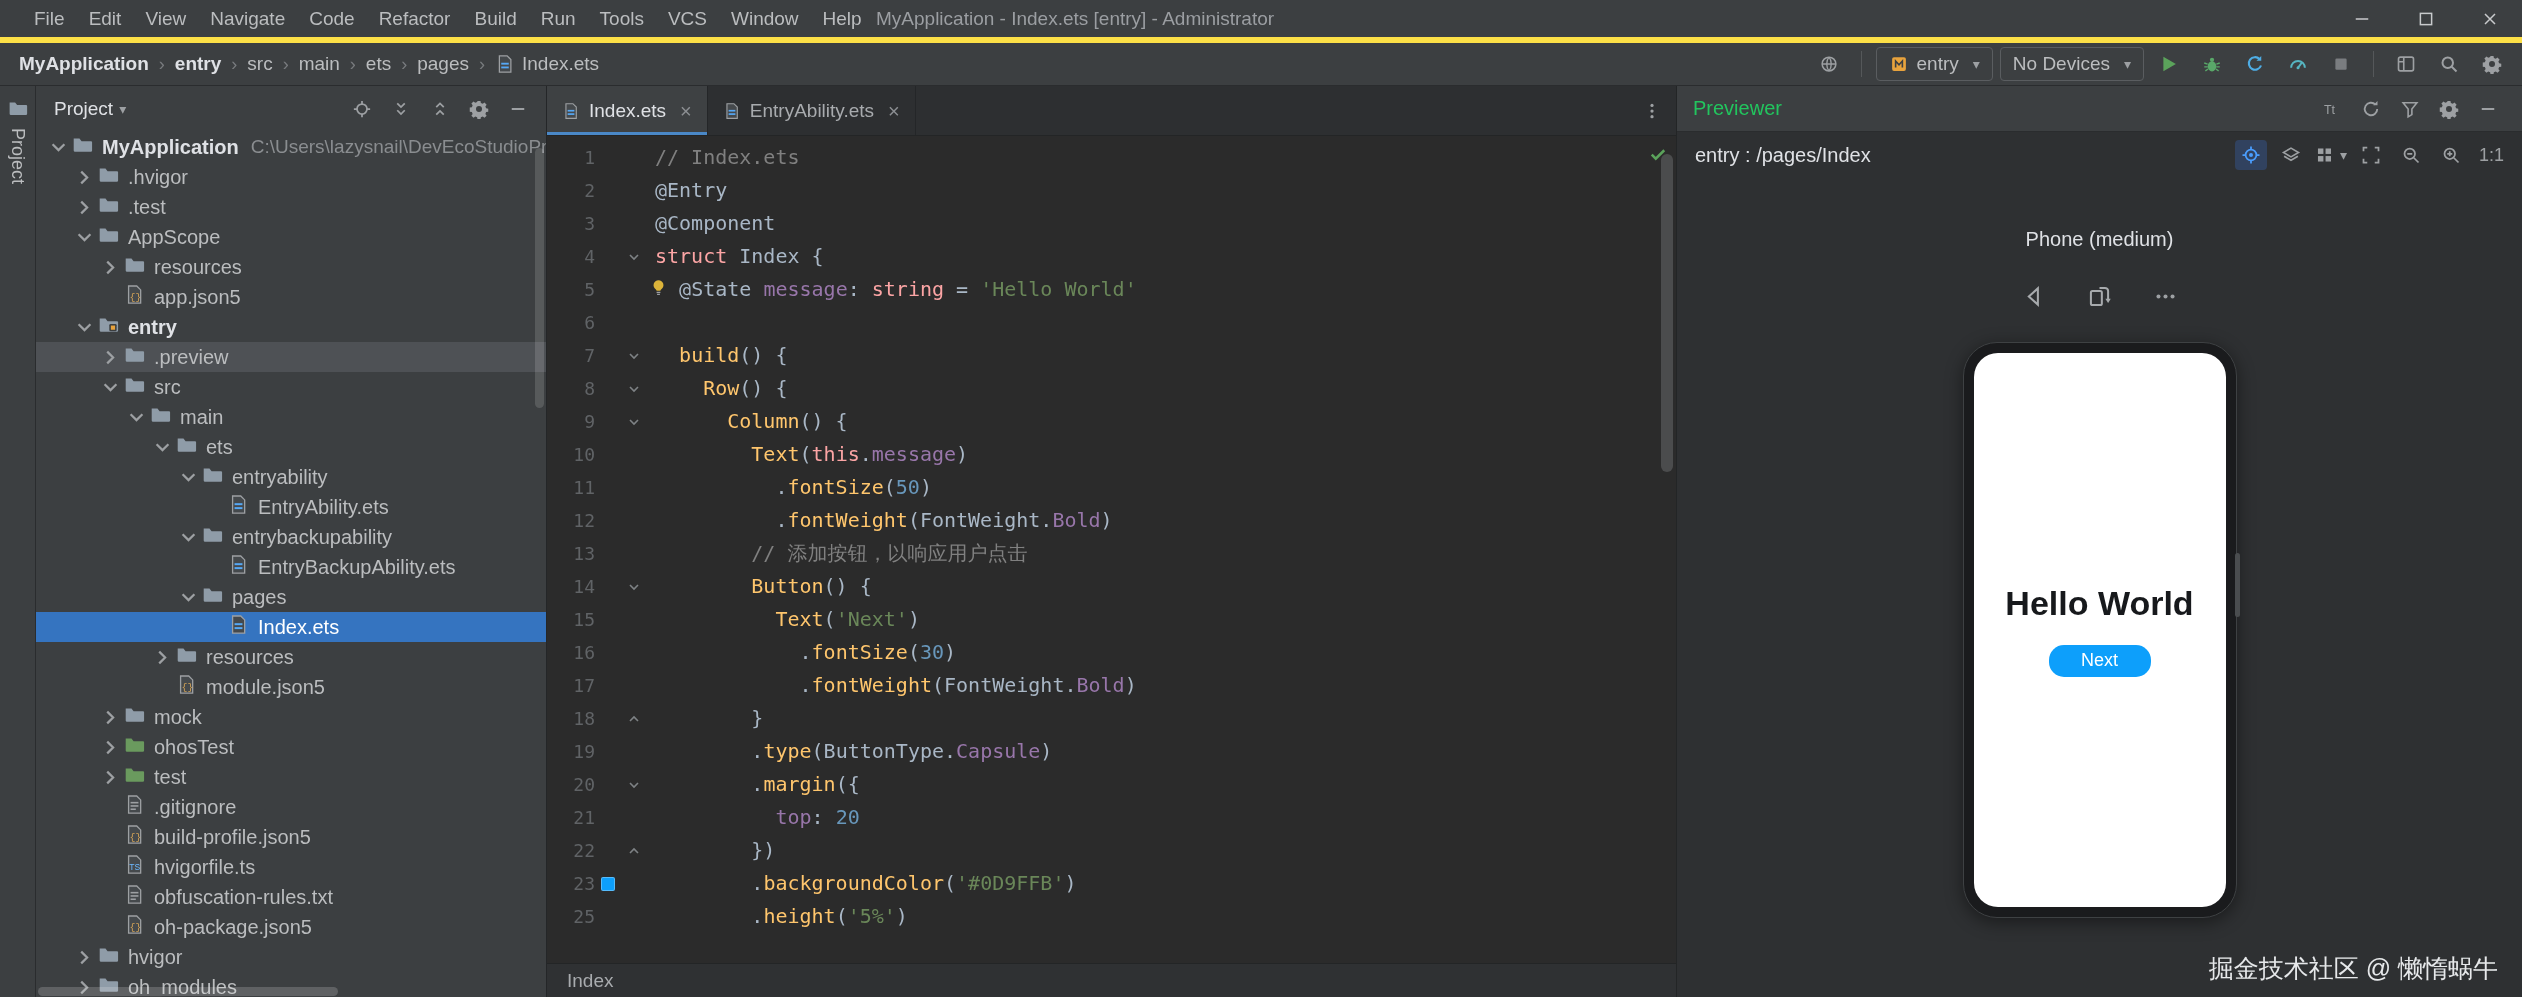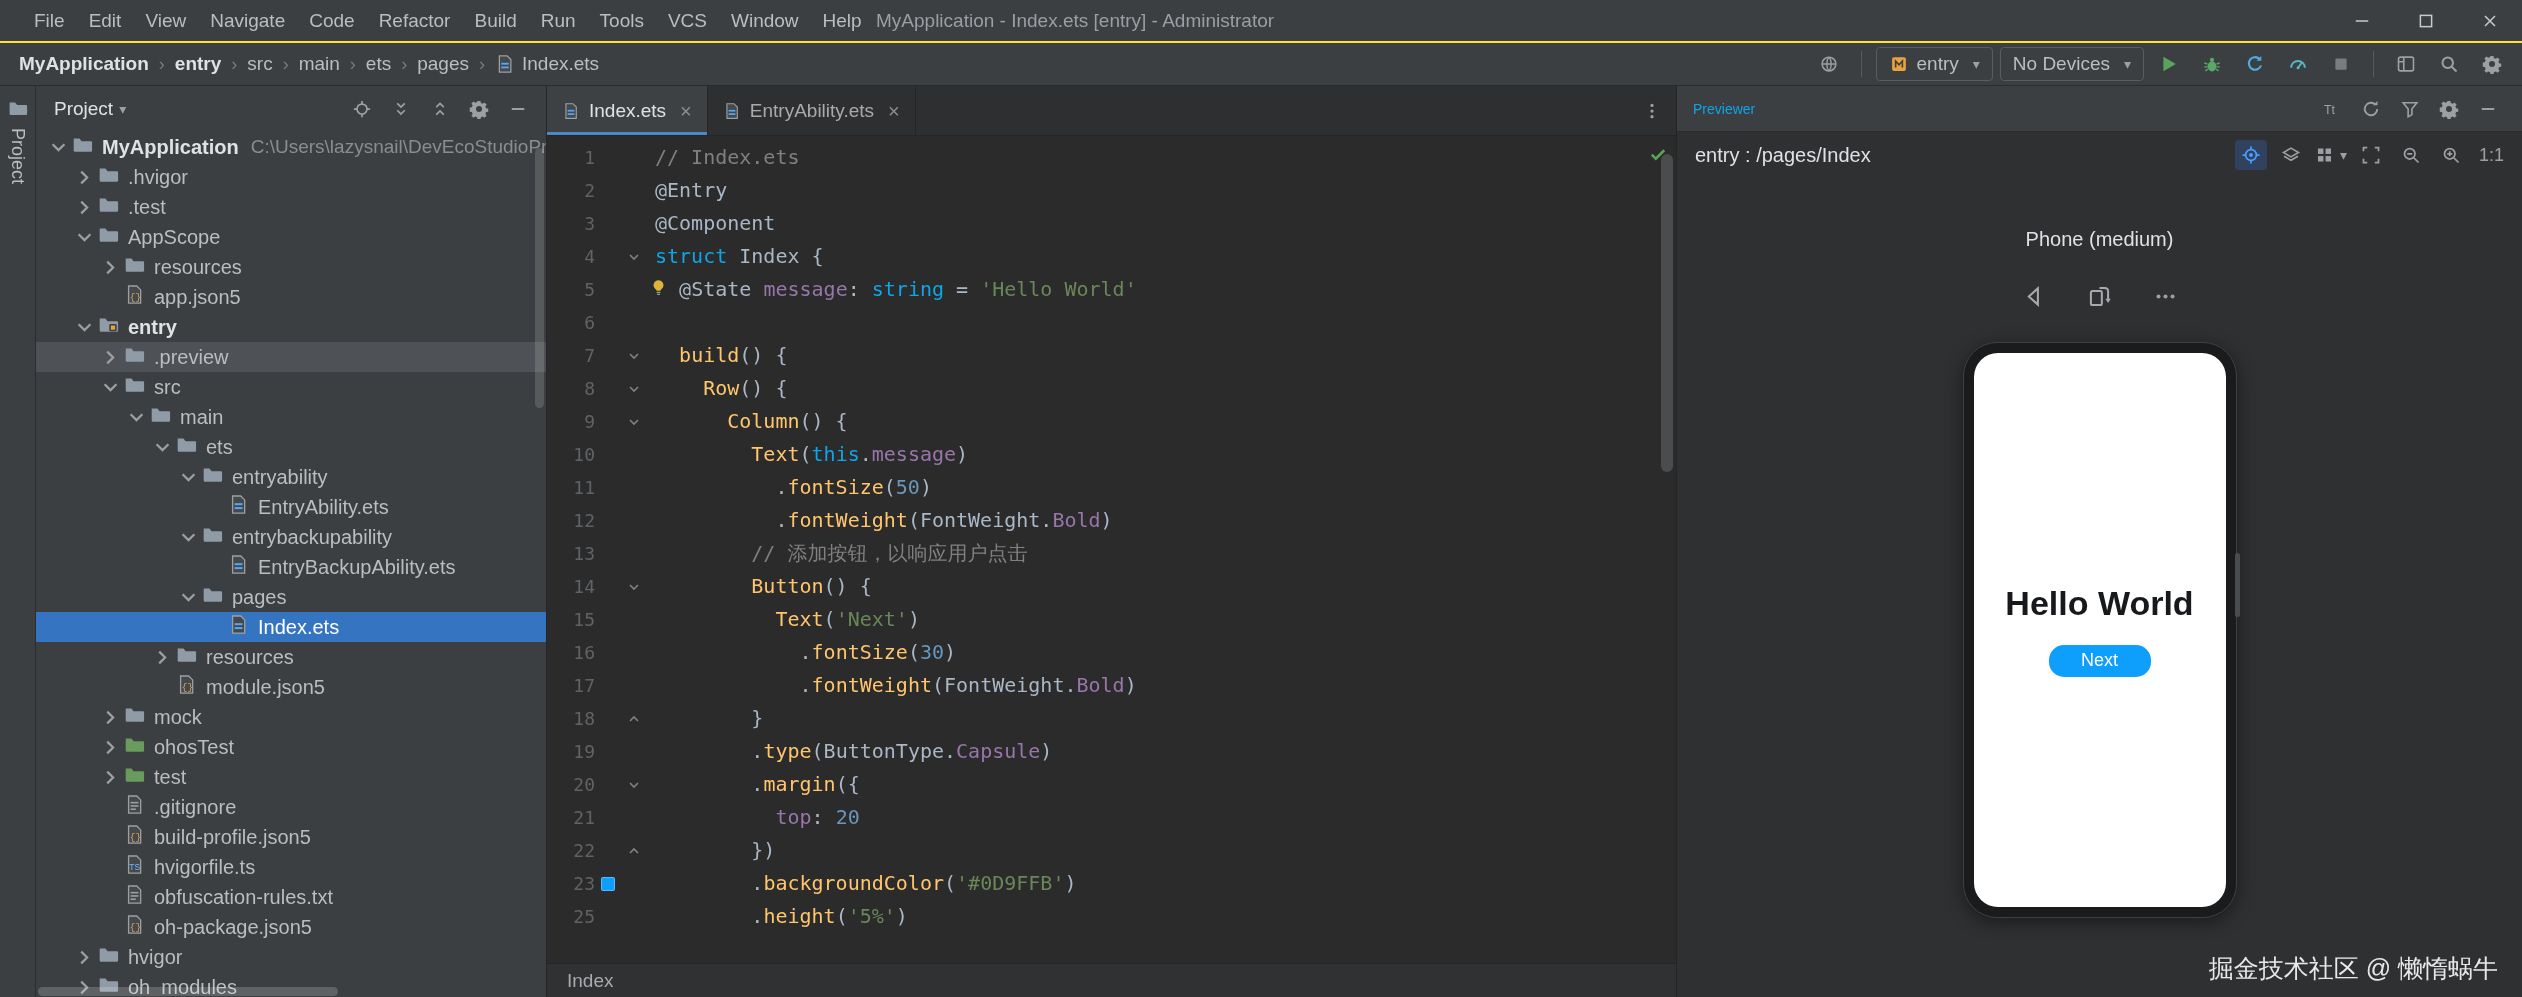--- a/index.html
+++ b/index.html
@@ -3,21 +3,21 @@
 <meta charset="utf-8">
 <style>
   *{margin:0;padding:0;box-sizing:border-box}
   html,body{width:2522px;height:997px;overflow:hidden}
   body{background:#2B2B2B;font-family:"Liberation Sans",sans-serif;color:#BBBDBF;position:relative}
   .ic{display:inline-flex;align-items:center;justify-content:center}
   svg{display:block}
   .caret{font-family:"DejaVu Sans",sans-serif;color:#9DA0A3;font-size:14px;margin-left:6px}
 
   
-  .titlebar{height:43px;background:#3C3F41;border-bottom:2px solid #fde047;display:flex;align-items:center;position:relative;padding-left:22px}
+  .titlebar{height:43px;background:#3C3F41;border-bottom:6px solid #fde047;display:flex;align-items:center;position:relative;padding-left:22px}
   .menus{display:flex;height:100%}
   .menu-item{padding:0 12px;display:flex;align-items:center;font-size:19px;color:#BBBDBF;cursor:default}
   .win-title{position:absolute;left:876px;top:0;height:100%;display:flex;align-items:center;font-size:19px;color:#9B9EA2;white-space:nowrap}
   .win-controls{margin-left:auto;display:flex;height:100%}
   .win-btn{width:64px;height:100%;display:flex;align-items:center;justify-content:center}
 
   
   .toolbar{height:43px;background:#3C3F41;border-bottom:1px solid #2A2C2E;display:flex;align-items:center;padding:0 12px}
   .crumbs{display:flex;align-items:center;gap:2px;font-size:19px;white-space:nowrap}
   .crumb{padding:2px 7px;border-radius:4px;display:inline-flex;align-items:center;gap:7px}
@@ -64,30 +64,30 @@
   .editor-area{flex:1;position:relative;padding-top:5px;overflow:hidden}
   .cline{display:flex;height:33px;line-height:33px;font-family:"DejaVu Sans Mono","Liberation Mono",monospace;font-size:20px;position:relative}
   .lnum{width:48px;text-align:right;color:#606366;font-size:18px;flex-shrink:0}
   .lmark{width:26px;flex-shrink:0;display:flex;align-items:center;justify-content:center}
   .lfold{width:26px;flex-shrink:0;display:flex;align-items:center;justify-content:center}
   .lfold svg{width:16px;height:16px}
   .code{white-space:pre;padding-left:8px}
   .swatch{width:14px;height:14px;border-radius:2px;border:1px solid rgba(255,255,255,.3)}
   .bulb{position:absolute;left:102px;top:5px}
   .bulb svg{width:19px;height:19px}
-  .cm{color:#808080}.kw{color:#0ea5e9}.st{color:#6A8759}.nm{color:#6897BB}
+  .cm{color:#808080}.kw{color:#fca5a5}.st{color:#6A8759}.nm{color:#6897BB}
   .fn{color:#FFC66D}.pr{color:#9876AA}.de{color:#A9B7C6}.df{color:#A9B7C6}
   .ed-check{position:absolute;right:8px;top:8px}
   .ed-scroll{position:absolute;right:3px;top:18px;width:12px;height:318px;background:rgba(170,175,180,.25);border-radius:6px}
   .ed-bottom{height:34px;background:#2F3133;border-top:1px solid #232526;display:flex;align-items:center;padding:0 20px;font-size:19px;color:#A8ABAE;flex-shrink:0}
 
   
   .previewer{width:846px;background:#2E3032;border-left:1px solid #232526;display:flex;flex-direction:column;position:relative;flex-shrink:0}
   .pv-header{height:46px;background:#3C3F41;border-bottom:1px solid #2A2C2E;display:flex;align-items:center;padding:0 16px;flex-shrink:0}
-  .pv-title{font-size:14px;color:#0ea5e9}
+  .pv-title{font-size:20px;color:#22c55e}
   .pv-sub{height:46px;display:flex;align-items:center;padding:0 18px;font-size:20px;color:#DFE1E5;flex-shrink:0}
   .pv-sub-icons{margin-left:auto;display:flex;gap:8px;align-items:center}
   .pv-sub-icons .tbtn{width:32px;height:30px}
   .tbtn.active-blue{background:rgba(64,134,255,.22)}
   .ratio{font-size:18px;color:#9DA0A3;margin-left:4px}
   .pv-canvas{flex:1;display:flex;flex-direction:column;align-items:center}
   .pv-devlabel{margin-top:50px;font-size:20px;color:#DFE1E5}
   .pv-controls{margin-top:28px;display:flex;gap:30px;align-items:center}
   .pv-controls .tbtn svg{width:25px;height:25px}
   .phone{margin-top:29px;width:274px;height:576px;background:#1A1B1D;border:1px solid #3E4143;border-radius:34px;padding:10px;position:relative;box-shadow:0 4px 18px rgba(0,0,0,.45)}

